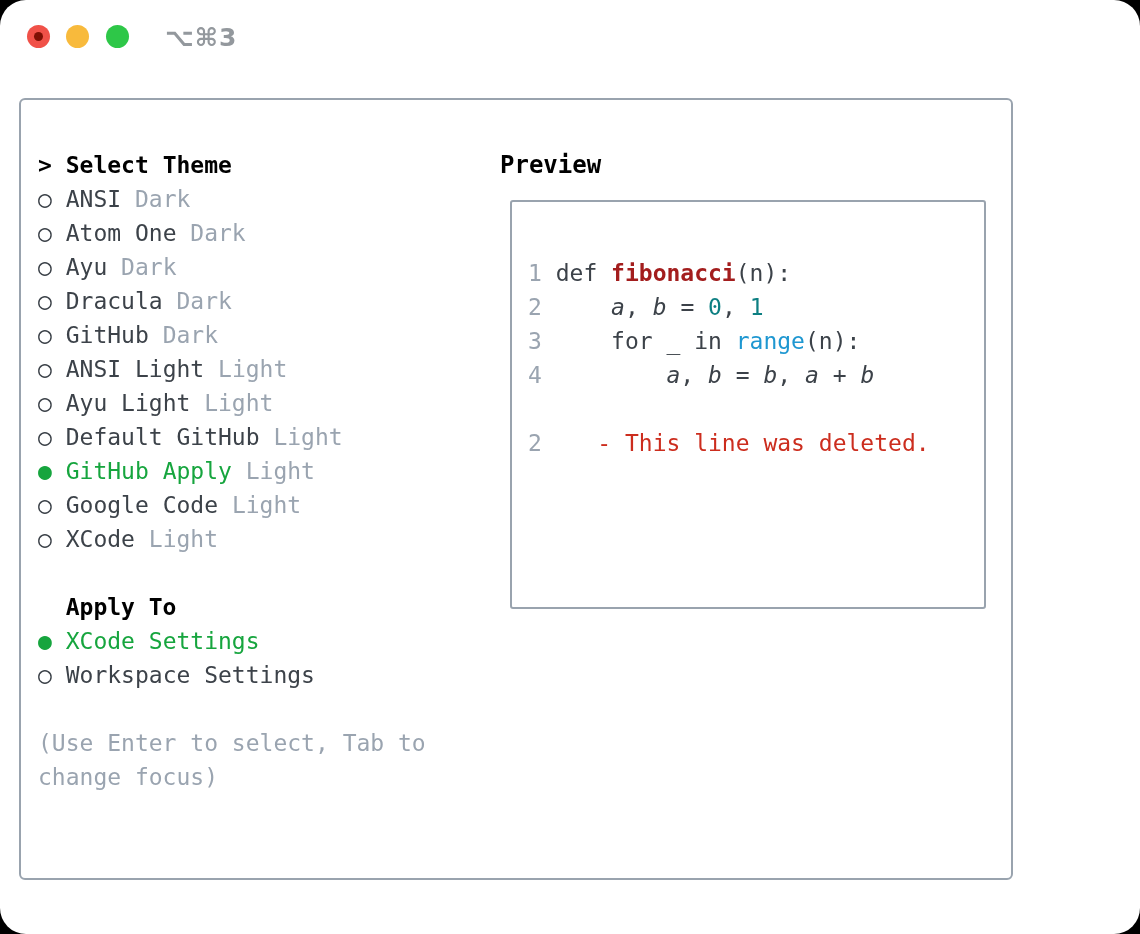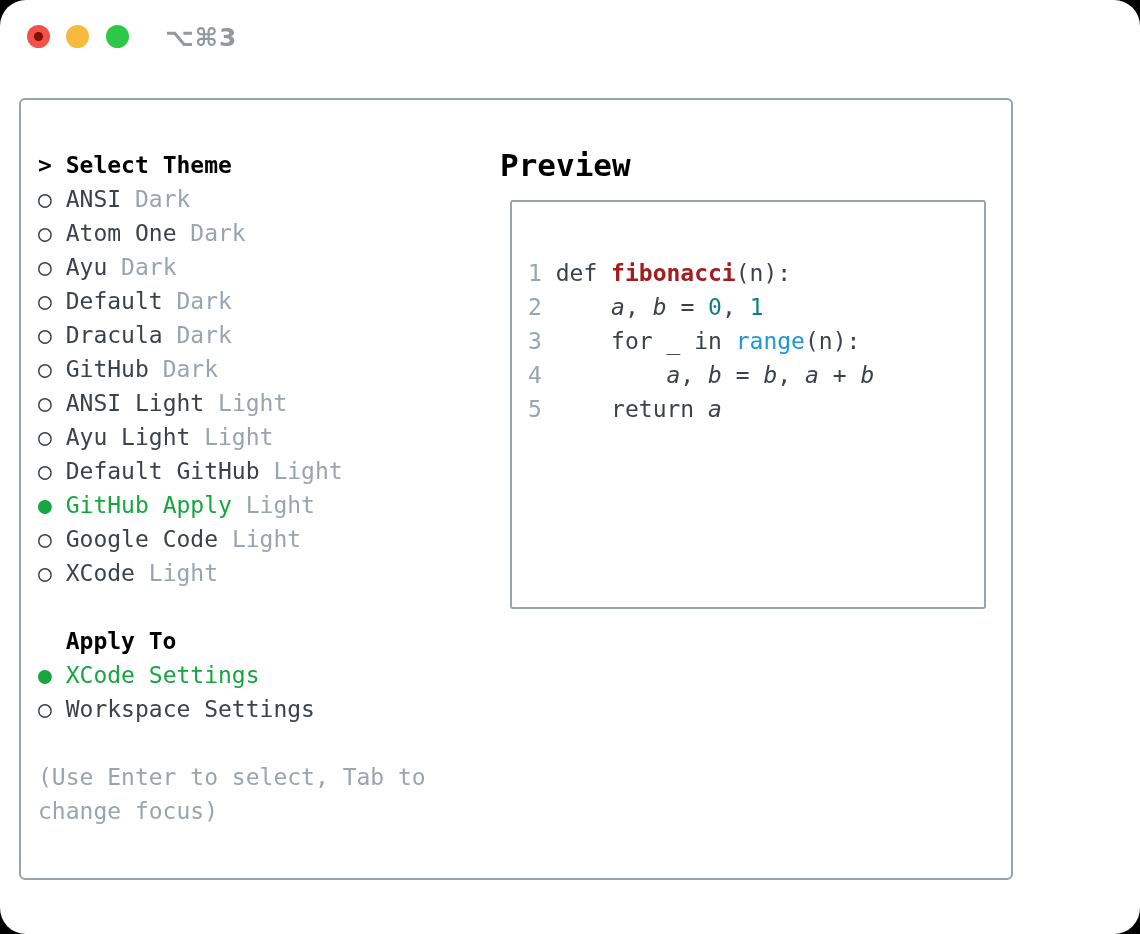--- a/index.html
+++ b/index.html
@@ -14,21 +14,21 @@
   .title{position:absolute;left:165px;top:23px;font-family:"DejaVu Sans","Liberation Sans",sans-serif;font-weight:700;font-size:25px;color:var(--title_gray);letter-spacing:1px;}
   
   .content-box{position:absolute;left:19px;top:98px;width:990px;height:778px;border:2px solid var(--border_gray);border-radius:6px;background:#fff;}
   
   #left-pane{position:absolute;left:38px;top:148px;font-size:23px;line-height:34px;color:var(--text_dark);}
   .line{height:34px;white-space:pre;}
   .bold-black{font-weight:bold;color:#000;}
   .muted{color:var(--text_muted);}
   .green{color:var(--accent_green);}
   
-  .preview-header{position:absolute;left:500px;top:148px;font-size:31px;line-height:34px;font-weight:bold;color:#000;white-space:pre;}
+  .preview-header{position:absolute;left:500px;top:148px;font-size:24px;line-height:34px;font-weight:bold;color:#000;white-space:pre;}
   .preview-box{position:absolute;left:510px;top:200px;width:472px;height:405px;border:2px solid var(--border_gray);border-radius:3px;background:#fff;}
   #code{position:absolute;left:16px;top:54px;font-size:23px;line-height:34px;}
   .tk-lineno{color:var(--text_muted);}
   .tk-code{color:var(--text_dark);}
   .tk-func{color:var(--func_red);font-weight:bold;}
   .tk-num{color:var(--number_teal);}
   .tk-builtin{color:var(--builtin_blue);}
   .tk-ctx{color:var(--ctx_gray);}
   .tk-del{color:var(--diff_del_red);}
   .tk-add{color:var(--diff_add_green);}
@@ -47,21 +47,20 @@
     <div class="title">⌥⌘3</div>
   </div>
 
   <div class="content-box"></div>
 
   <div id="left-pane">
       <div class="line"><span class="bold-black">&gt; </span><span class="bold-black">Select Theme</span></div>
       <div class="line"><span>○ </span><span>ANSI</span><span class="muted"> Dark</span></div>
       <div class="line"><span>○ </span><span>Atom One</span><span class="muted"> Dark</span></div>
       <div class="line"><span>○ </span><span>Ayu</span><span class="muted"> Dark</span></div>
-      <div class="line"><span>○ </span><span>Default</span><span class="muted"> Dark</span></div>
       <div class="line"><span>○ </span><span>Dracula</span><span class="muted"> Dark</span></div>
       <div class="line"><span>○ </span><span>GitHub</span><span class="muted"> Dark</span></div>
       <div class="line"><span>○ </span><span>ANSI Light</span><span class="muted"> Light</span></div>
       <div class="line"><span>○ </span><span>Ayu Light</span><span class="muted"> Light</span></div>
       <div class="line"><span>○ </span><span>Default GitHub</span><span class="muted"> Light</span></div>
       <div class="line"><span class="green">● </span><span class="green">GitHub Apply</span><span class="muted"> Light</span></div>
       <div class="line"><span>○ </span><span>Google Code</span><span class="muted"> Light</span></div>
       <div class="line"><span>○ </span><span>XCode</span><span class="muted"> Light</span></div>
       <div class="line"></div>
       <div class="line"><span class="bold-black">  Apply To</span></div>
@@ -72,17 +71,17 @@
       <div class="line"><span class="muted">change focus)</span></div>
     </div>
 
   <div class="preview-header">Preview</div>
   <div class="preview-box">
     <div id="code">
         <div class="line"><span class="tk-lineno">1 </span><span class="tk-code">def </span><span class="tk-func">fibonacci</span><span class="tk-code">(n):</span></div>
         <div class="line"><span class="tk-lineno">2</span><span class="tk-code">     </span><span class="tk-code it">a</span><span class="tk-code">, </span><span class="tk-code it">b</span><span class="tk-code"> = </span><span class="tk-num">0</span><span class="tk-code">, </span><span class="tk-num">1</span></div>
         <div class="line"><span class="tk-lineno">3</span><span class="tk-code">     for _ in </span><span class="tk-builtin">range</span><span class="tk-code">(n):</span></div>
         <div class="line"><span class="tk-lineno">4</span><span class="tk-code">         </span><span class="tk-code it">a</span><span class="tk-code">, </span><span class="tk-code it">b</span><span class="tk-code"> = </span><span class="tk-code it">b</span><span class="tk-code">, </span><span class="tk-code it">a</span><span class="tk-code"> + </span><span class="tk-code it">b</span></div>
-        <div class="line"><span class="tk-lineno">5</span><span class="tk-code">     return </span><span class="tk-code it">a</span></div>
         <div class="line"></div>
+        <div class="line"><span class="tk-lineno">2</span><span class="tk-code">    </span><span class="tk-del">- This line was deleted.</span></div>
       </div>
   </div>
 </div>
 
 </body></html>

